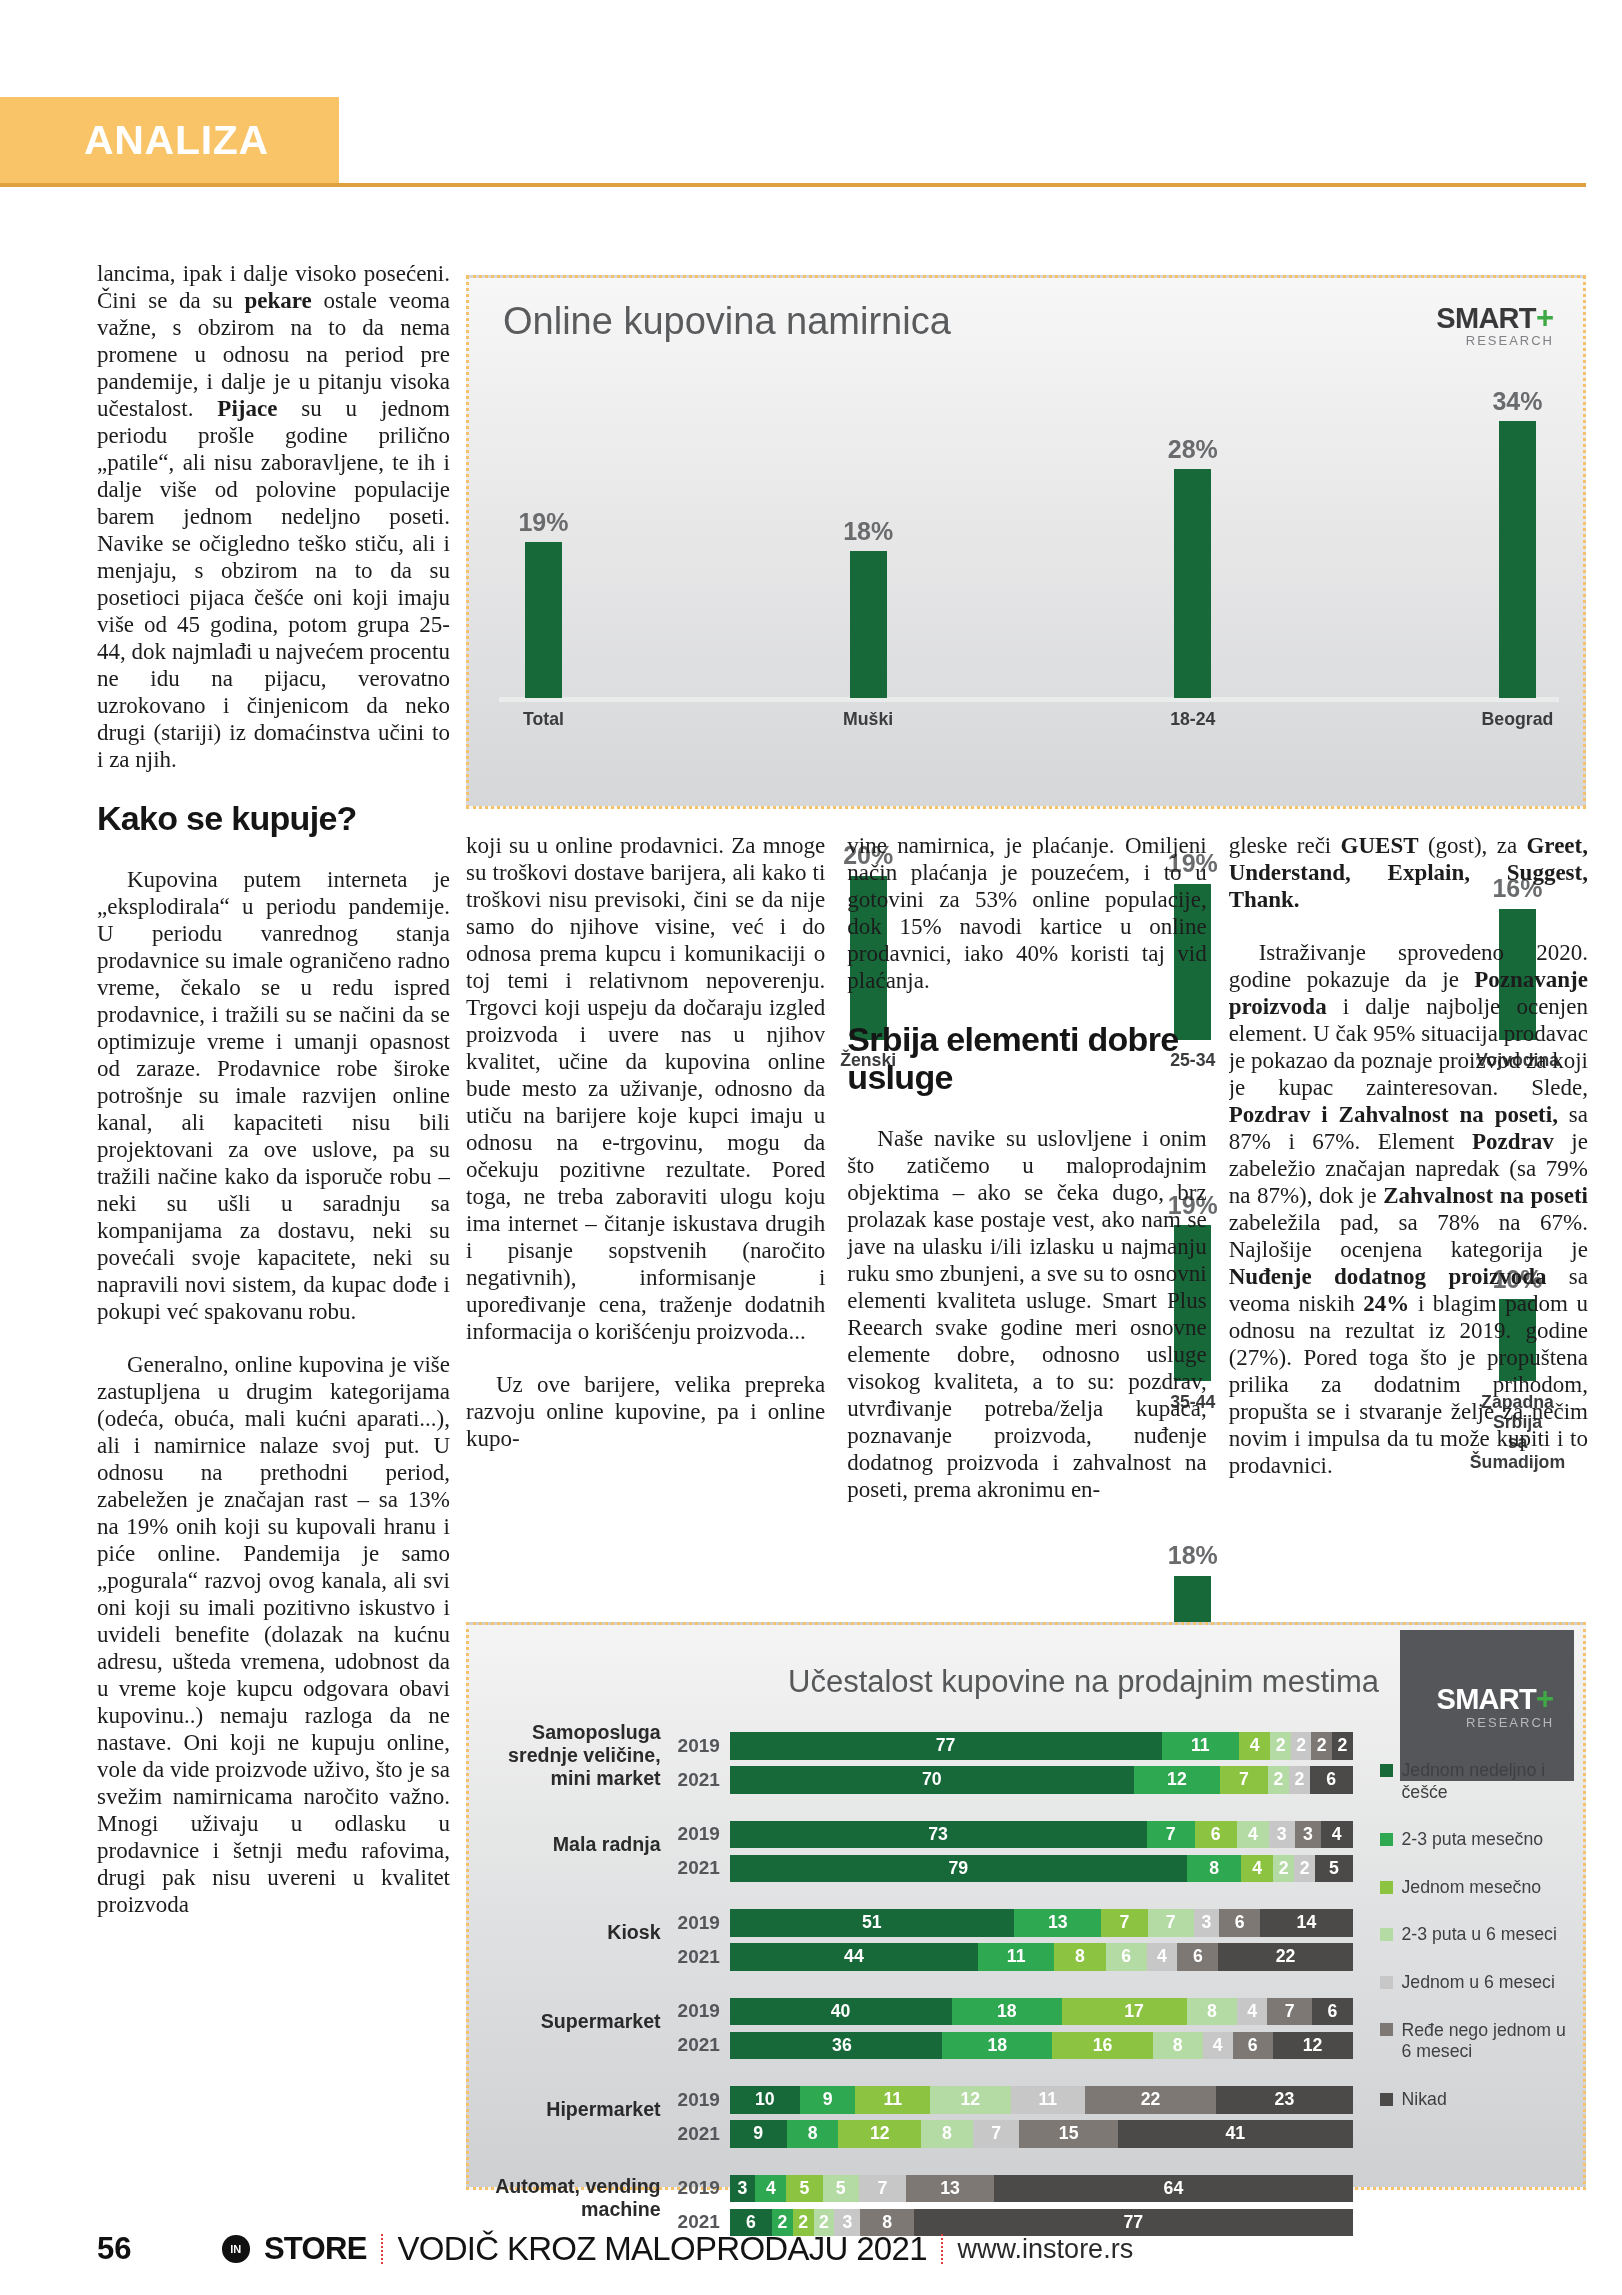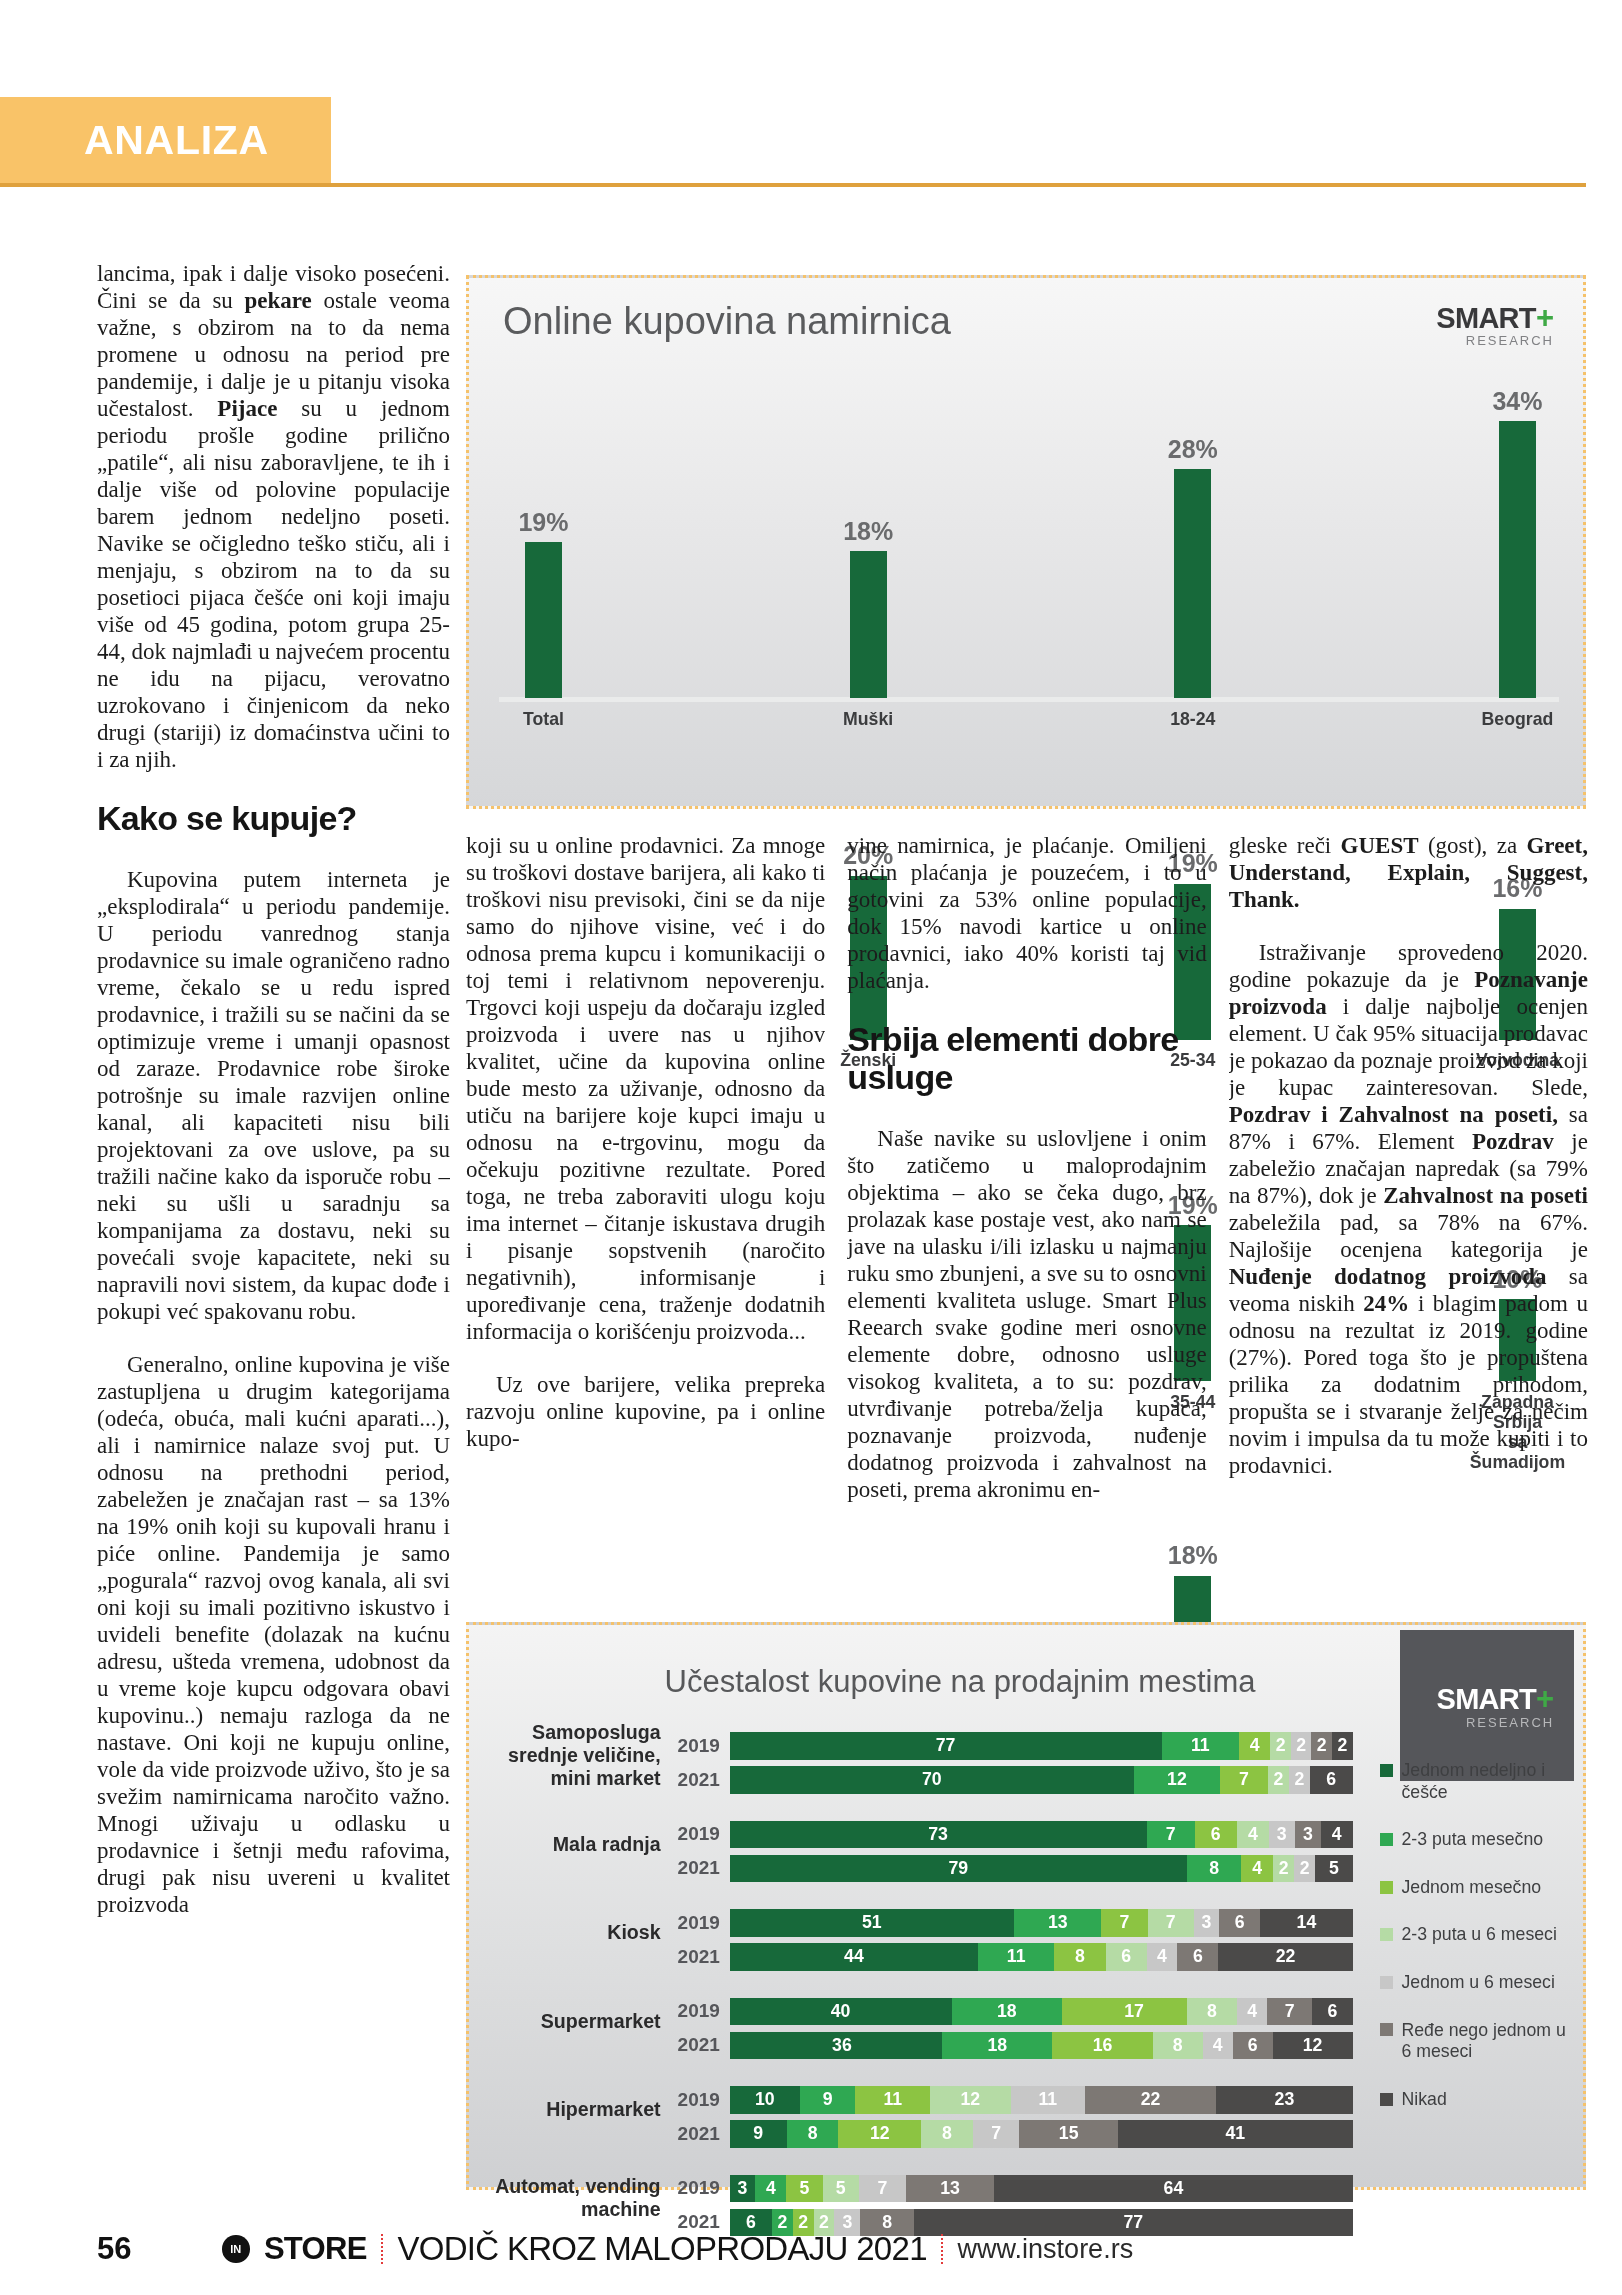--- a/index.html
+++ b/index.html
@@ -1,20 +1,20 @@
 <!DOCTYPE html>
 <html style="font-size:10.5px"><head>
 <meta charset="utf-8">
 <style>
   html,body{margin:0;padding:0;}
   #page{position:relative;width:1623px;height:2295px;background:#ffffff;overflow:hidden;
         font-family:"Liberation Sans", sans-serif;}
 
   
-  #banner{position:absolute;left:0;top:97px;width:331px;height:86px;background:#f9c368;}
+  #banner{position:absolute;left:0;top:97px;width:331px;height:86px;background:#f9c368;padding-left:8px;}
   #banner .banner-text{position:absolute;left:84px;top:50%;transform:translateY(-50%);
         font-weight:700;font-size:41px;color:#ffffff;letter-spacing:0.7px;}
   #banner-line{position:absolute;left:0;top:183px;width:1586px;height:3.9px;background:#dfa13d;}
 
   
   .serifcol{font-family:"Liberation Serif", serif;font-size:23px;line-height:27px;
         color:#1c1c1c;text-align:justify;}
   .serifcol p{margin:0 0 26px 0;}
   .serifcol p.indent{text-indent:30px;}
   .serifcol b{font-weight:700;}
@@ -42,21 +42,21 @@
   .tbar-wrap{width:73px;display:flex;flex-direction:column;align-items:center;}
   .tb-top{height:311px;display:flex;flex-direction:column;justify-content:flex-end;align-items:center;}
   .tb-val{font-weight:700;font-size:25px;color:#6a6b6d;margin-bottom:5.2px;}
   .tb-rect{width:37px;}
   .tb-cat{margin-top:10.5px;font-weight:700;font-size:17.7px;line-height:20px;color:#3b3c3e;text-align:center;}
   #top-baseline{position:absolute;left:30px;right:23.6px;top:419px;height:4.6px;background:#eceded;opacity:.85;}
 
   
   #bottom-chart{left:466px;top:1622px;width:1120px;height:568px;
         background:linear-gradient(180deg,#f4f4f4 0%,#dddedf 60%,#cfd0d2 100%);}
-  .bc-title{position:absolute;left:79px;top:39px;width:824px;text-align:center;font-size:31px;color:#57585a;}
+  .bc-title{position:absolute;left:86px;top:39px;width:824px;text-align:right;font-size:31px;color:#57585a;}
   #bottom-logo{position:absolute;top:5.2px;right:9.2px;width:174px;height:151px;background:#55565a;
         display:flex;flex-direction:column;justify-content:center;align-items:flex-end;
         padding:0 19.6px;box-sizing:border-box;}
   #bottom-logo .brand{color:#ffffff;}
   #bottom-logo .sub{color:#b7b8ba;}
   #bottom-rows{position:absolute;left:23.6px;top:93px;}
   .bgroup{display:flex;align-items:center;margin-bottom:13px;}
   .bg-label{width:185px;padding-right:17px;text-align:right;font-weight:700;font-size:19.6px;
         line-height:23px;color:#2a2a2b;box-sizing:border-box;}
   .bg-rows{display:flex;flex-direction:column;gap:6.5px;margin-top:14px;}

